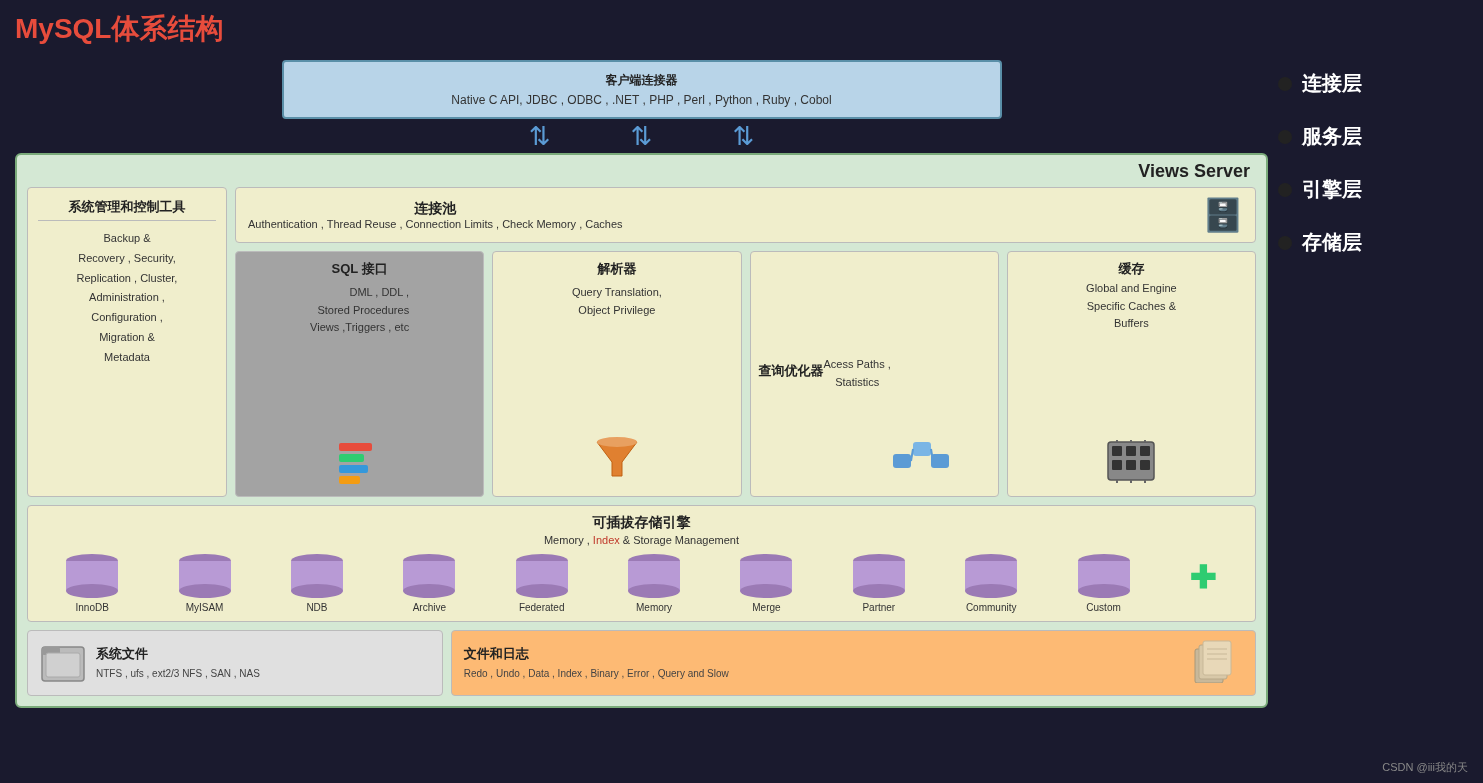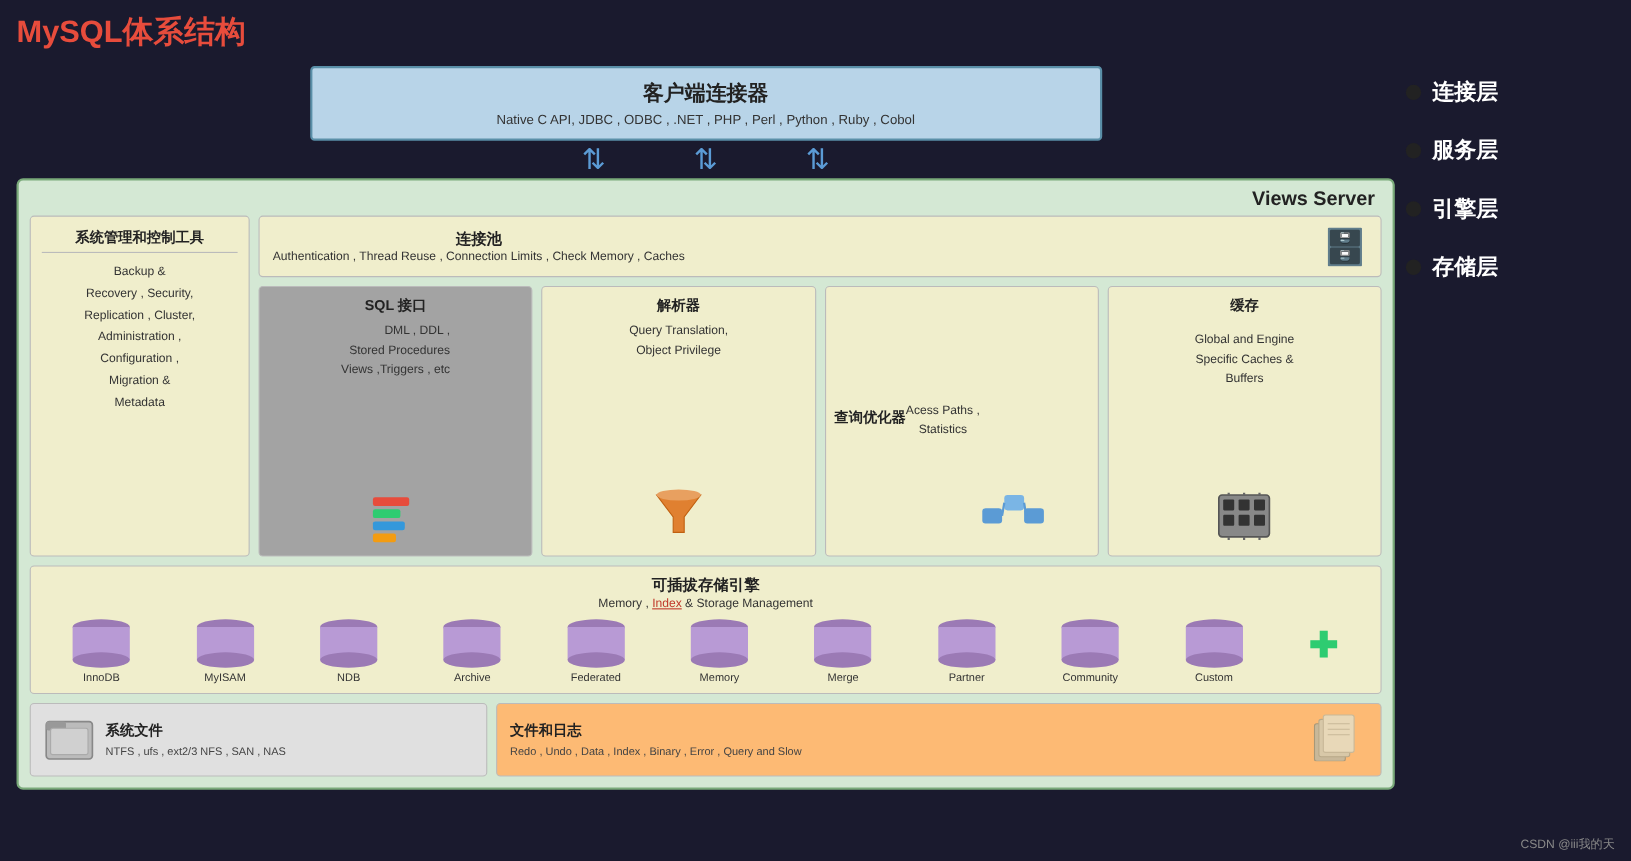--- a/index.html
+++ b/index.html
@@ -138,35 +138,34 @@
       border: 2px solid #7aaa7a;
       border-radius: 6px;
       padding: 10px;
       position: relative;
       display: flex;
       flex-direction: column;
       flex: 1;
     }
     
     .underline {
-      text-decoration: underline;
       color: #c0392b;
     }
   </style>
 </head>
 <body>
 
 <div class="main-container">
 
   <div class="diagram-area">
 
     <div class="page-title">MySQL体系结构</div>
 
     <div style="width:720px; margin: 0 auto 0 auto; background:#b8d4e8; border:2px solid #5a8fa8; border-radius:4px; padding:10px 20px; text-align:center;">
-      <div class="client-box-title" style="font-size:19px;font-weight:bold;color:#222;margin-bottom:4px;">客户端连接器</div>
+      <div class="client-box-title" style="font-size:12px;font-weight:bold;color:#222;margin-bottom:4px;">客户端连接器</div>
       <div class="client-box-sub" style="font-size:12px;color:#333;">Native C API, JDBC , ODBC , .NET , PHP , Perl , Python , Ruby , Cobol</div>
     </div>
 
     <div style="display:flex;justify-content:center;gap:80px;margin:4px 0;">
       <span style="color:#5b9bd5;font-size:26px;line-height:1;">⇅</span>
       <span style="color:#5b9bd5;font-size:26px;line-height:1;">⇅</span>
       <span style="color:#5b9bd5;font-size:26px;line-height:1;">⇅</span>
     </div>
 
     <div class="server-box-inner">
@@ -227,21 +226,21 @@
                   <rect x="2" y="14" width="18" height="14" rx="3" fill="#5b9bd5"></rect>
                   <rect x="22" y="2" width="18" height="14" rx="3" fill="#7ab5e5"></rect>
                   <rect x="40" y="14" width="18" height="14" rx="3" fill="#5b9bd5"></rect>
                   <line x1="20" y1="21" x2="22" y2="9" stroke="#5b9bd5" stroke-width="2"></line>
                   <line x1="40" y1="9" x2="42" y2="21" stroke="#5b9bd5" stroke-width="2"></line>
                 </svg>
               </div>
             </div>
 
             <div style="background:#f0eecc;border:1px solid #bbb;border-radius:4px;padding:8px;flex:1;display:flex;flex-direction:column;align-items:center;">
-              <div style="font-size:13px;font-weight:bold;color:#222;text-align:center;margin-bottom:14px;">缓存</div>
+              <div style="font-size:13px;font-weight:bold;color:#222;text-align:center;margin-bottom:2px;">缓存</div>
               <div style="font-size:11px;color:#333;text-align:center;line-height:1.6;">Global and Engine<br>Specific Caches &amp;<br>Buffers</div>
               <div style="margin-top:auto;padding-top:8px;">
                 <svg width="54" height="46" viewBox="0 0 54 46">
                   <rect x="4" y="4" width="46" height="38" rx="3" fill="#888" stroke="#555" stroke-width="1.5"></rect>
                   <rect x="8" y="8" width="10" height="10" rx="1" fill="#333"></rect>
                   <rect x="22" y="8" width="10" height="10" rx="1" fill="#333"></rect>
                   <rect x="36" y="8" width="10" height="10" rx="1" fill="#333"></rect>
                   <rect x="8" y="22" width="10" height="10" rx="1" fill="#333"></rect>
                   <rect x="22" y="22" width="10" height="10" rx="1" fill="#333"></rect>
                   <rect x="36" y="22" width="10" height="10" rx="1" fill="#333"></rect>

